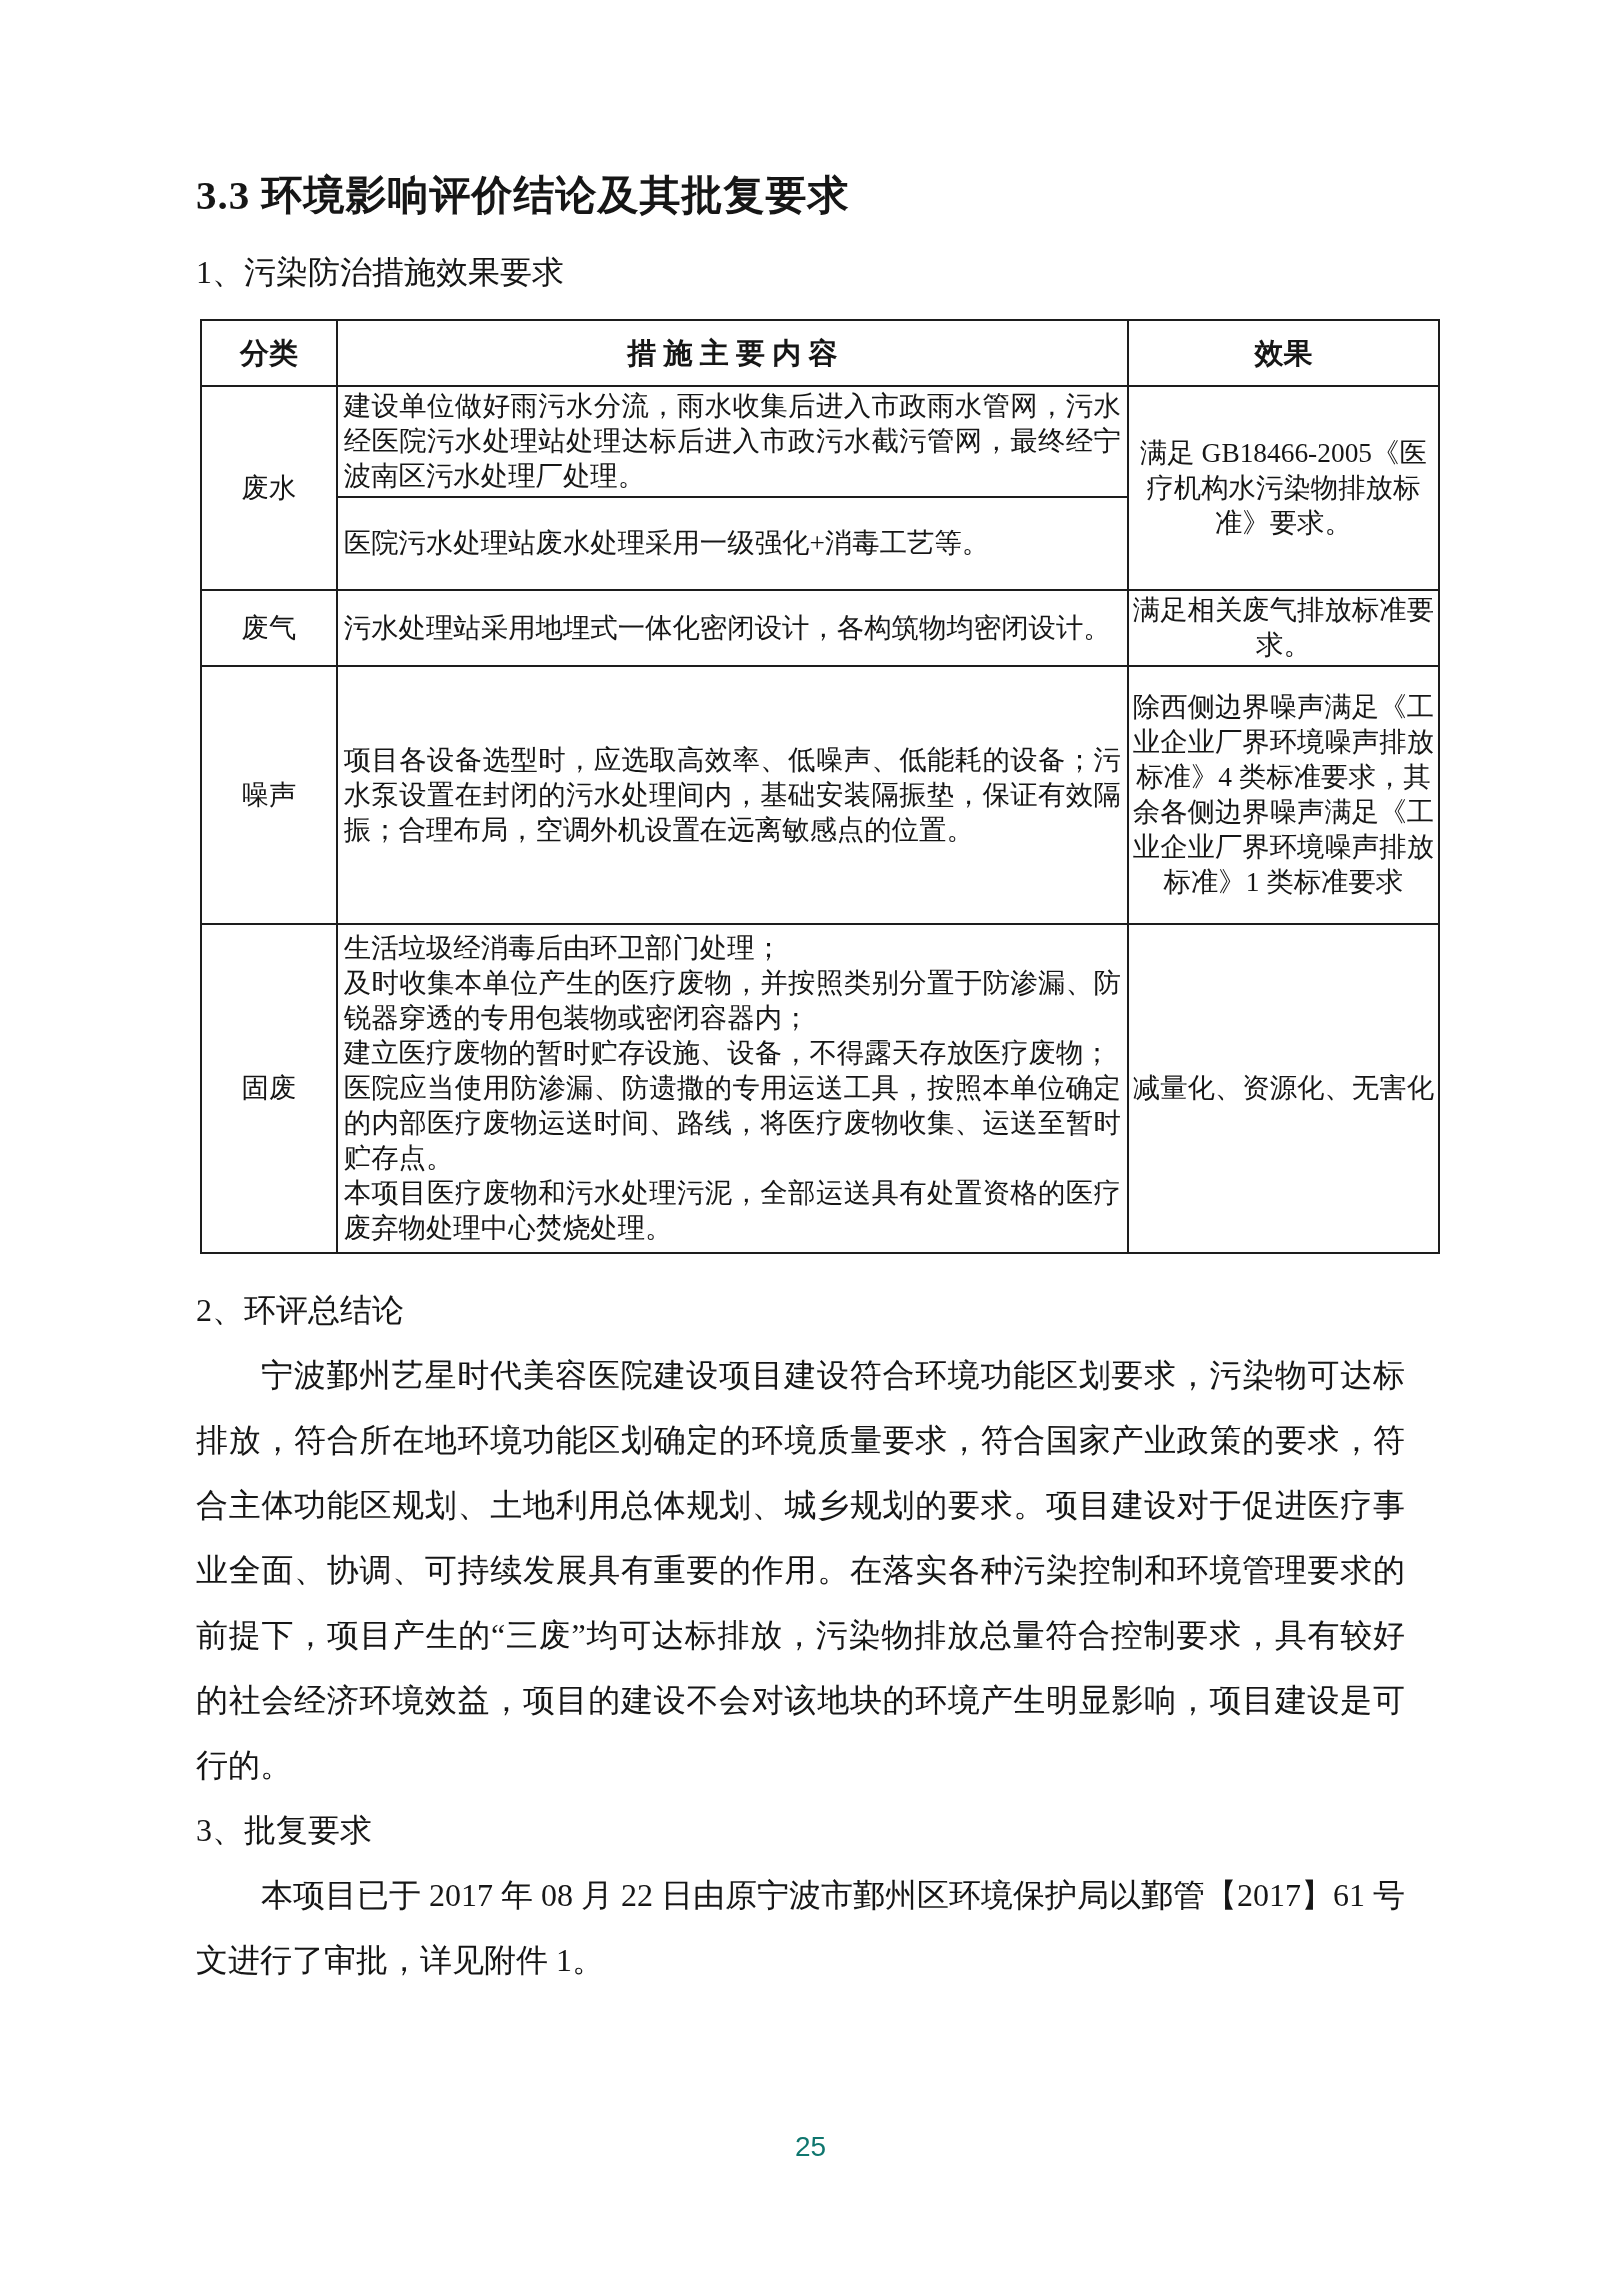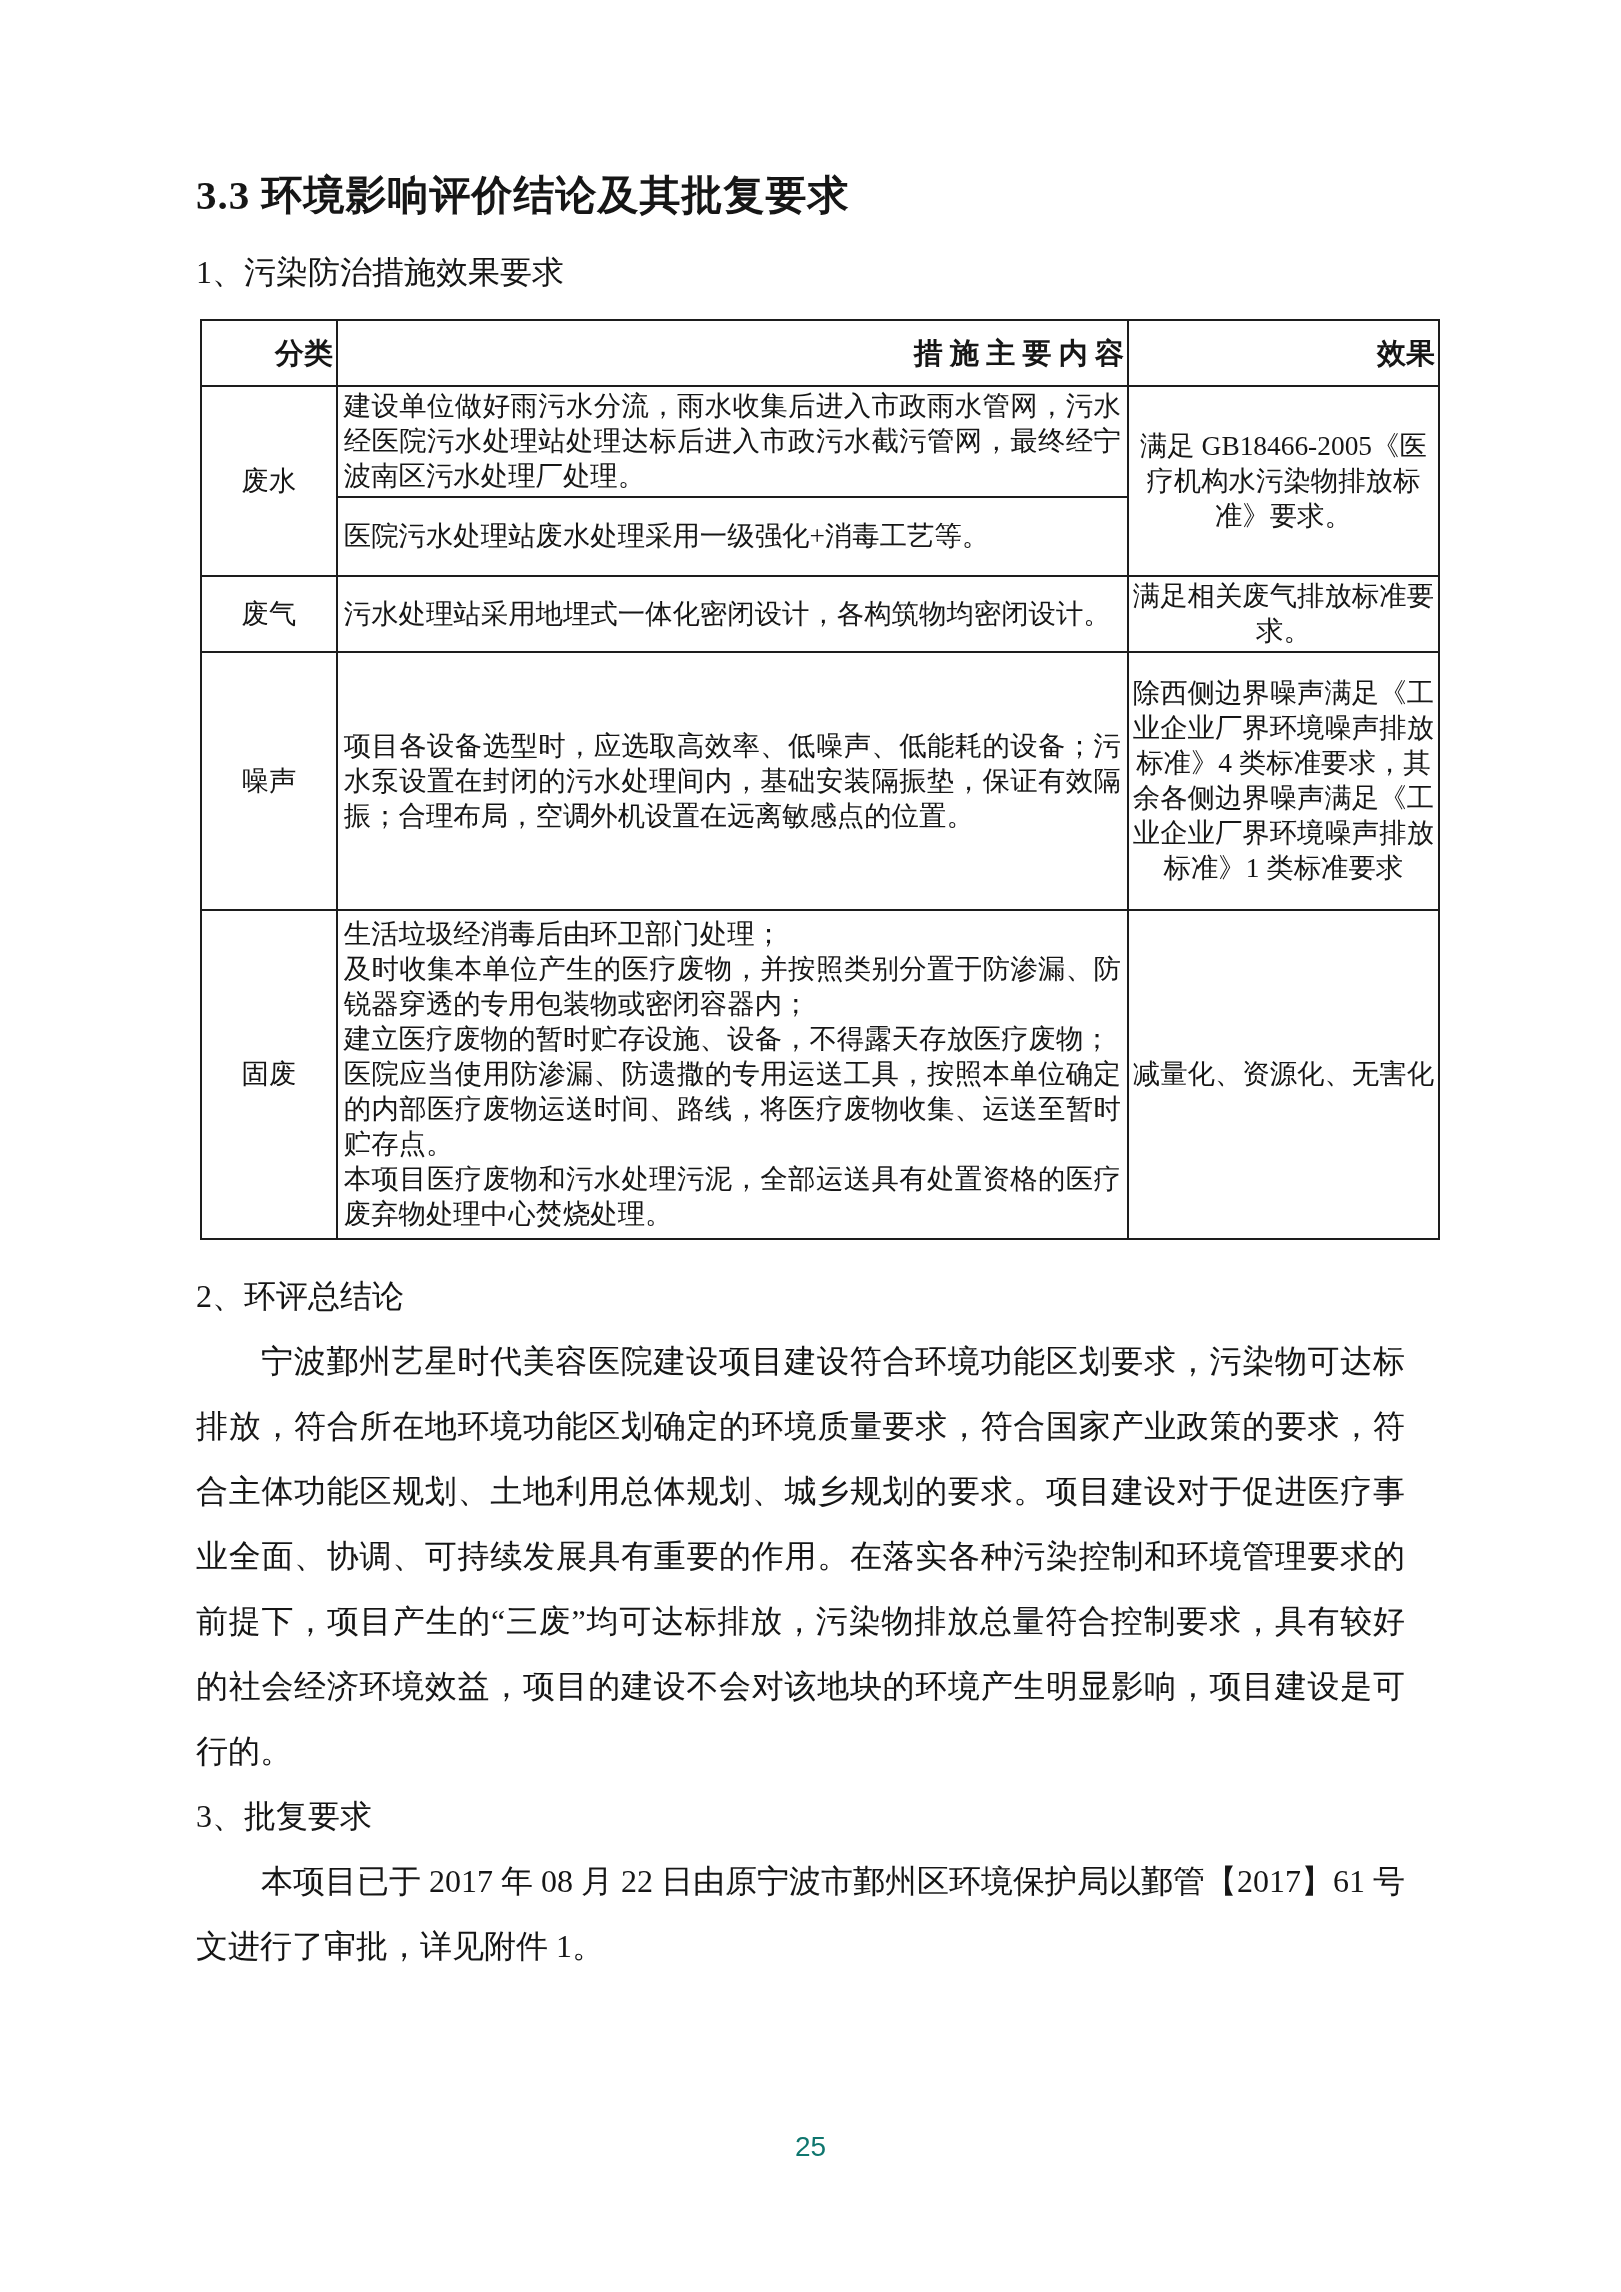--- a/index.html
+++ b/index.html
@@ -59,39 +59,39 @@
   table.measures col.c3 { width: 311px; }
   table.measures th, table.measures td {
     border: 2px solid #1d1d1d;
     vertical-align: middle;
     padding: 2px 2.9px;
   }
   table.measures tr.hdr th {
     height: 60px;
     font-size: 29px;
     font-weight: bold;
-    text-align: right;
+    text-align: center;
     border-bottom-width: 2.9px;
     border-top-width: 2.9px;
   }
   table.measures td.cat {
     text-align: center;
   }
   table.measures td.measure {
     text-align: justify;
     text-justify: inter-ideograph;
     padding: 2px 5.9px;
     border-left-width: 2px;
     border-right-width: 2px;
   }
   table.measures td.effect {
     text-align: center;
   }
   tr.r-ww1 { height: 102px; }
-  tr.r-ww2 { height: 79px; }
+  tr.r-ww2 { height: 93px; }
   tr.r-gas { height: 72px; }
   tr.r-noise { height: 258px; }
   tr.r-solid { height: 329px; }
   tr.r-solid td, tr.r-solid th { border-bottom-width: 2.9px; }
   .m-line { margin: 0; }
   .page-number {
     position: absolute;
     left: 0;
     top: 2131px;
     width: 1621px;

